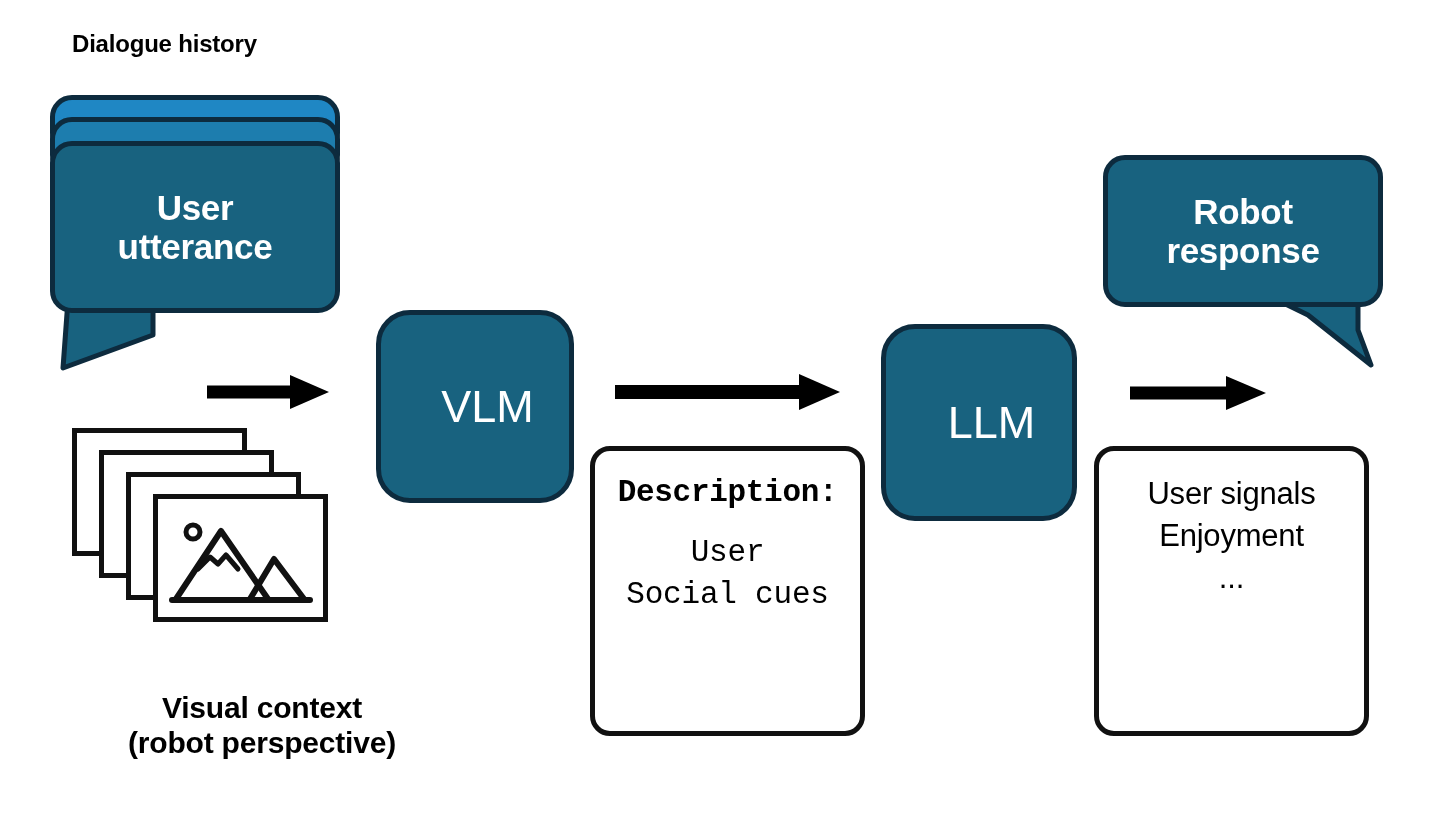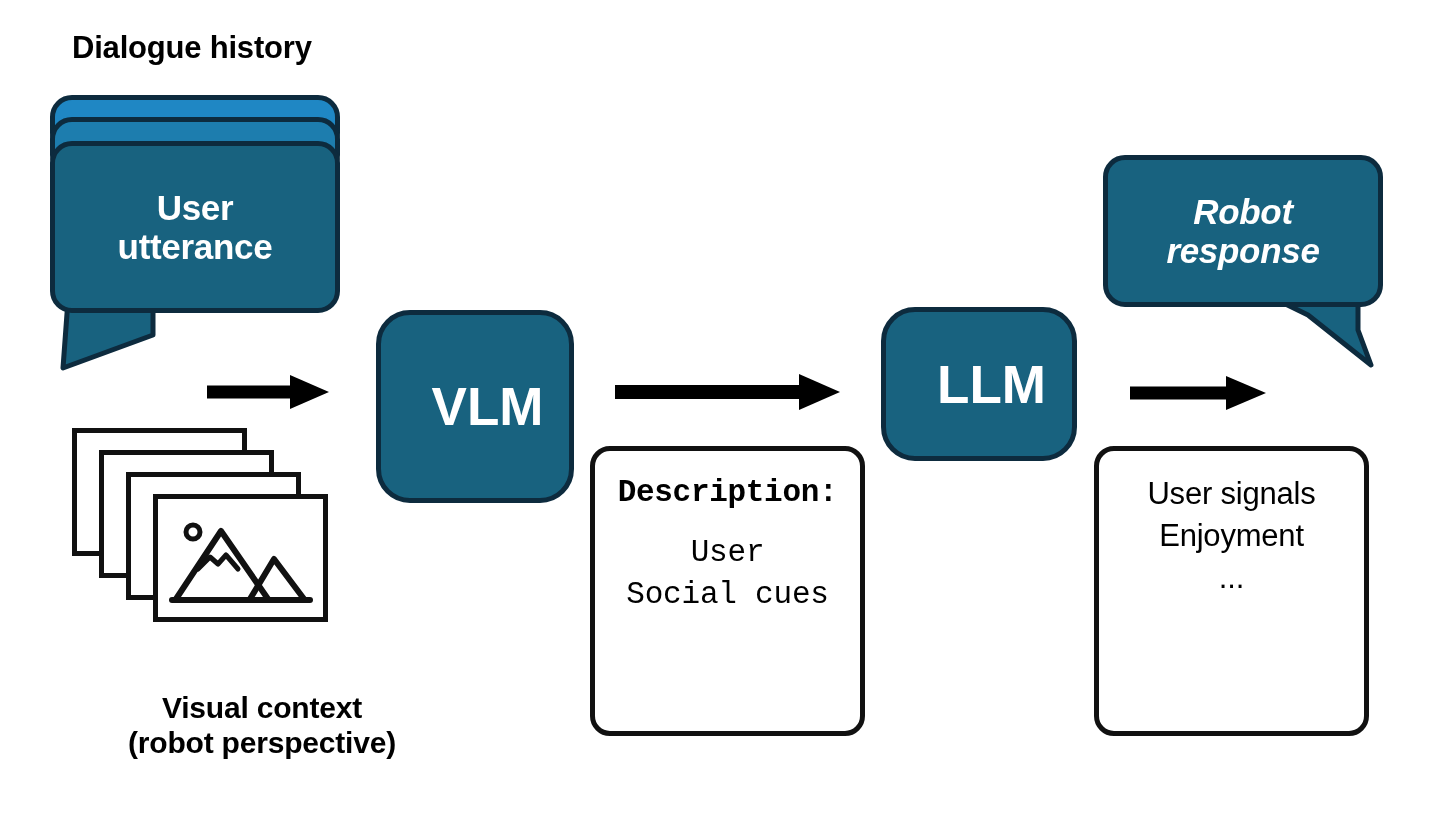--- a/index.html
+++ b/index.html
@@ -26,21 +26,21 @@
     font-weight: bold;
     white-space: nowrap;
     line-height: 1.18;
   }
   .lbl-center { text-align: center; }
 
   
   #dialogue-history-title {
     left: 72px;
     top: 30px;
-    font-size: 31px;
+    font-size: 24px;
     letter-spacing: -0.2px;
   }
 
   
   #user-utterance-group {
     position: absolute;
     left: 50px;
     top: 95px;
     width: 300px;
     height: 275px;
@@ -139,36 +139,36 @@
     background: #18627f;
     border: 5px solid #0d2b3e;
     border-radius: 34px;
     box-sizing: border-box;
     display: flex;
     align-items: center;
     justify-content: center;
   }
   .model-box-text {
     color: #ffffff;
-    font-size: 53px;
-    font-weight: bold;
+    font-size: 45px;
+    font-weight: normal;
     letter-spacing: 0px;
     margin-left: 25px;
   }
   #model-box-vlm {
     left: 376px;
     top: 310px;
     width: 198px;
     height: 193px;
   }
   #model-box-llm {
     left: 881px;
-    top: 307px;
+    top: 324px;
     width: 196px;
-    height: 154px;
+    height: 197px;
   }
 
   
   .arrow { position: absolute; }
   #arrow-1 { left: 205px; top: 373px; width: 125px; height: 38px; }
   #arrow-2 { left: 613px; top: 372px; width: 228px; height: 40px; }
   #arrow-3 { left: 1128px; top: 374px; width: 139px; height: 38px; }
 
   
   .panel {
@@ -221,21 +221,20 @@
     width: 280px;
     height: 152px;
     background: #18627f;
     border: 5px solid #0d2b3e;
     border-radius: 22px;
     box-sizing: border-box;
     z-index: 3;
     display: flex;
     align-items: center;
     justify-content: center;
-    font-style: italic;
   }
   #bubble-robot-text {
     color: #ffffff;
     font-size: 35px;
     font-weight: bold;
     text-align: center;
     line-height: 1.12;
     letter-spacing: -0.3px;
   }
   #bubble-robot-tail {

